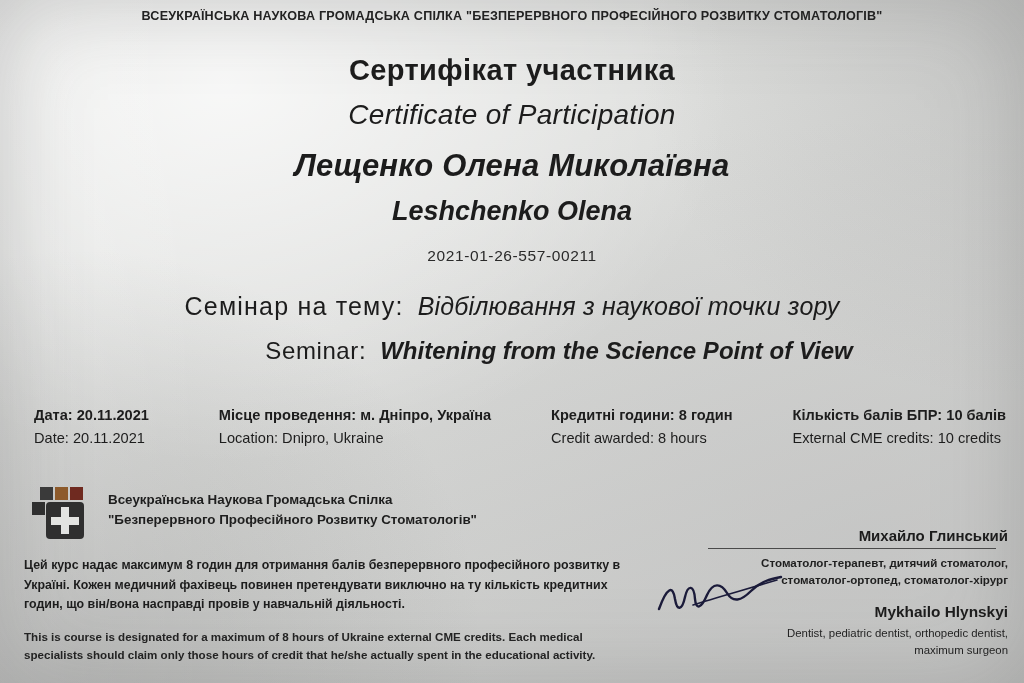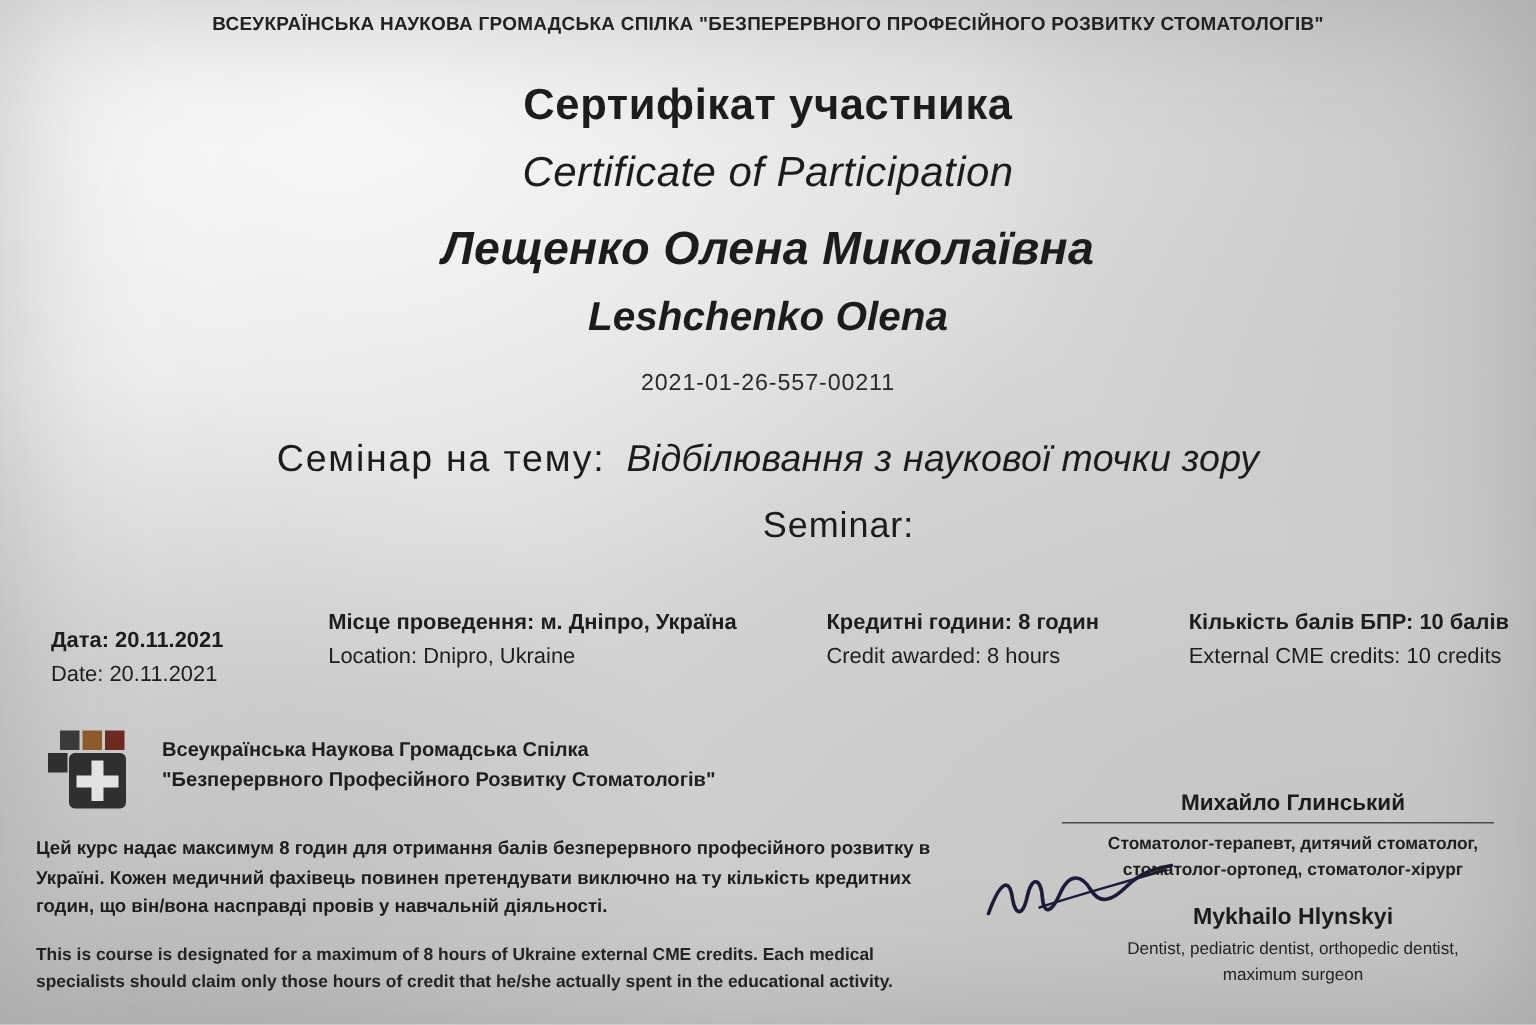--- a/index.html
+++ b/index.html
@@ -154,21 +154,21 @@
   .detail-col {
     font-size: 14.6px;
     line-height: 1.58;
     font-weight: 700;
     color: #1d1d1d;
     white-space: nowrap;
   }
   .detail-col .line-en {
     font-weight: 400;
   }
-  .detail-col.col-1 { margin-right: 10px; margin-top: 12px; }
+  .detail-col.col-1 { margin-right: 10px; }
   .detail-col.col-4 { text-align: left; }
 
   .logo-block {
     position: absolute;
     top: 487px;
     left: 32px;
     display: flex;
     align-items: flex-start;
     gap: 14px;
   }
@@ -234,21 +234,21 @@
     font-weight: 700;
     line-height: 1.6;
     color: #232323;
   }
 
   .signature-block {
     position: absolute;
     right: 16px;
     top: 527px;
     width: 300px;
-    text-align: center;
+    text-align: right;
   }
   .sig-name-ua {
     font-size: 15px;
     font-weight: 700;
     margin-left: 8px;
   }
   .sig-rule {
     margin: 4px 0 5px 0;
     height: 1px;
     background: #4a4a4a;
@@ -298,20 +298,21 @@
     <div class="name-en">Leshchenko Olena</div>
     <div class="cert-number">2021-01-26-557-00211</div>
 
     <div class="seminar-row seminar-ua">
       <span class="seminar-label-ua">Семінар на тему:</span>
       <span class="seminar-value-ua">Відбілювання з наукової точки зору</span>
     </div>
 
     <div class="seminar-row seminar-en">
       <span class="seminar-label-en">Seminar:</span>
+      <span class="seminar-value-en">Whitening from the Science Point of View</span>
     </div>
 
     <div class="details">
       <div class="detail-col col-1">
         <div class="line-ua">Дата: 20.11.2021</div>
         <div class="line-en">Date: 20.11.2021</div>
       </div>
       <div class="detail-col col-2">
         <div class="line-ua">Місце проведення: м. Дніпро, Україна</div>
         <div class="line-en">Location: Dnipro, Ukraine</div>

